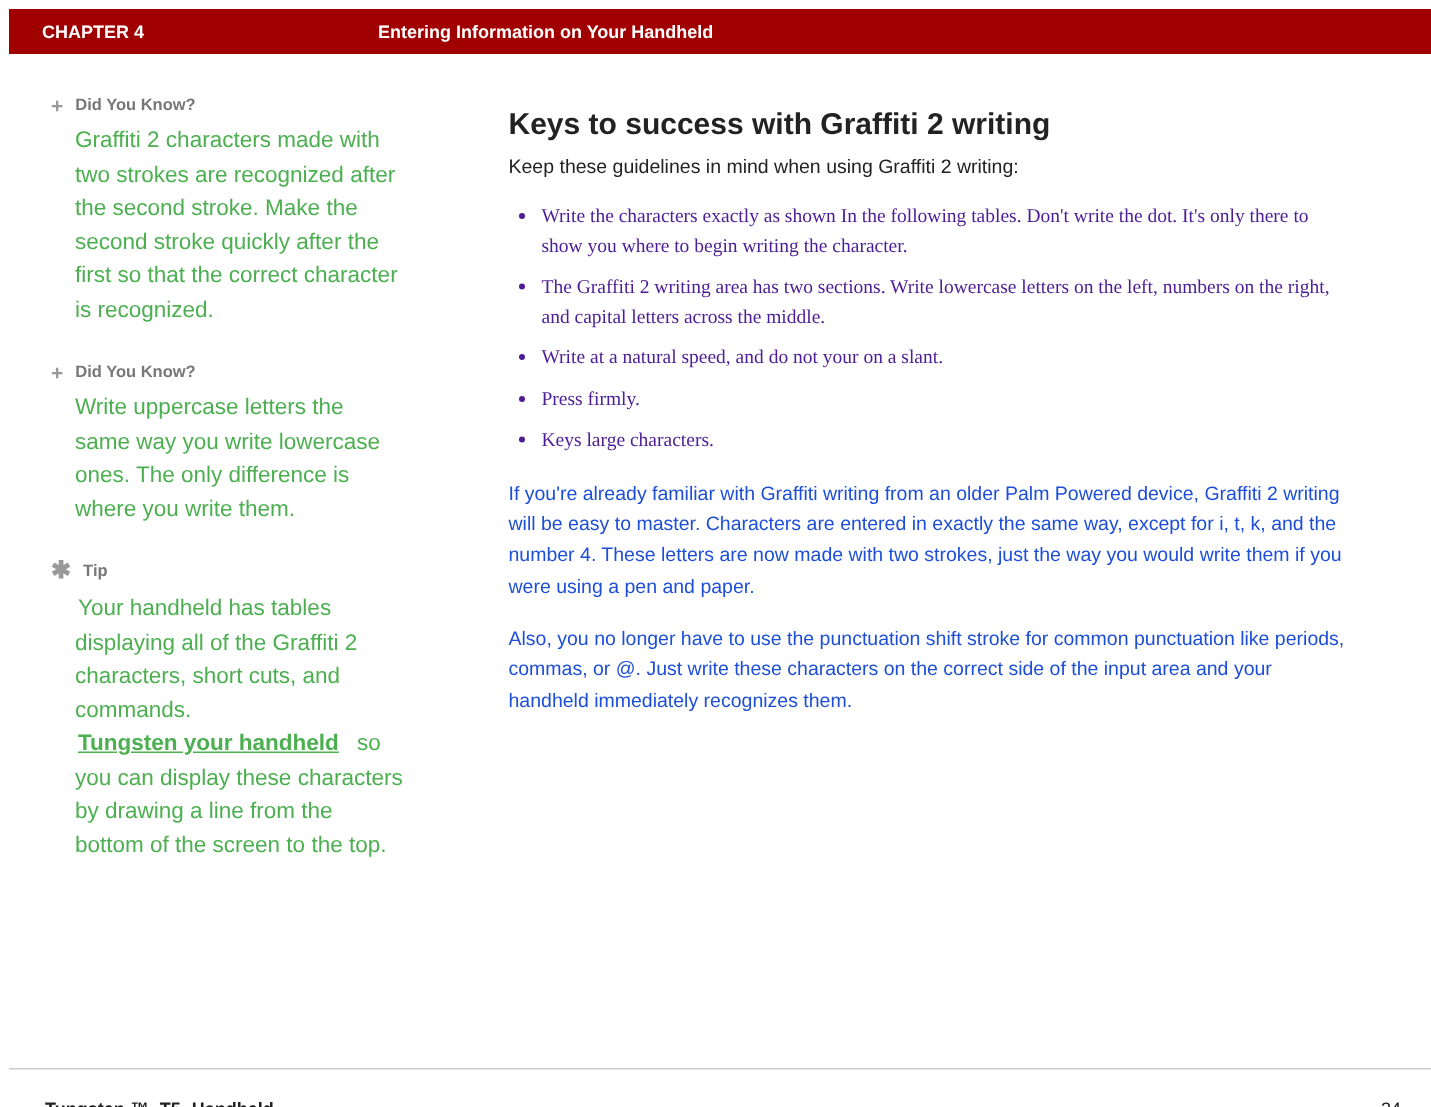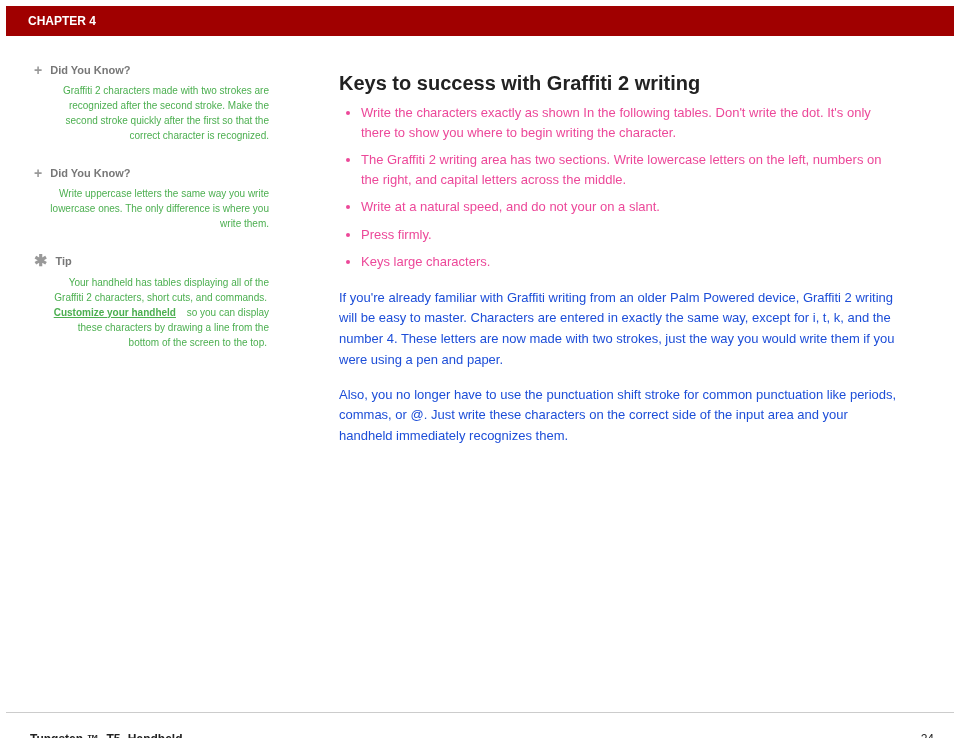--- a/index.html
+++ b/index.html
@@ -73,24 +73,23 @@
     }
 
     .sidebar-label {
       color: #777;
       font-weight: bold;
       font-size: 11px;
     }
 
     .sidebar-text {
       color: #4caf50;
-      font-size: 10px;
+      font-size: 15px;
       line-height: 1.5;
       margin-left: 20px;
-      text-align: right;
     }
 
     .sidebar-text a, .sidebar-link {
       color: #4caf50;
       font-weight: bold;
       text-decoration: underline;
       cursor: pointer;
     }
 
     
@@ -114,23 +113,24 @@
     }
 
     .bullet-list {
       list-style: disc;
       padding-left: 20px;
       margin-bottom: 16px;
     }
 
     .bullet-list li {
       font-size: 13px;
-      color: #ec4899;
+      color: #4c1d95;
       margin-bottom: 8px;
       line-height: 1.5;
+      font-family: Liberation Serif, serif;
     }
 
     .content-para {
       font-size: 13px;
       color: #1d4ed8;
       margin-bottom: 14px;
       line-height: 1.6;
     }
 
     
@@ -155,20 +155,21 @@
     .footer-right {
       font-size: 12px;
       color: #222;
     }
   </style>
 </head>
 <body>
 
 <div class="header-bar">
   <div class="header-chapter">CHAPTER 4</div>
+  <div class="header-title">Entering Information on Your Handheld</div>
 </div>
 
 <div class="main-layout">
 
   <div class="sidebar">
 
     <div class="sidebar-section">
       <div class="sidebar-icon-row">
         <span class="sidebar-icon">+</span>
         <span class="sidebar-label">Did You Know?</span>
@@ -185,30 +186,31 @@
     </div>
 
     <div class="sidebar-section">
       <div class="sidebar-icon-row">
         <span class="sidebar-icon star">✱</span>
         <span class="sidebar-label">Tip</span>
       </div>
       <div class="sidebar-text">
         <span>Your handheld has tables displaying all of the Graffiti 2 characters, short cuts, and commands.</span>
         <br>
-        <a class="sidebar-link">Customize your handheld</a>
+        <a class="sidebar-link">Tungsten your handheld</a>
         <span> </span><span>so you can display these characters by drawing a line from the bottom of the screen to the top.</span>
       </div>
     </div>
 
   </div>
 
   <div class="content">
 
     <h1 class="content-heading">Keys to success with Graffiti 2 writing</h1>
+    <p class="content-intro">Keep these guidelines in mind when using Graffiti 2 writing:</p>
 
     <ul class="bullet-list">
       <li>Write the characters exactly as shown In the following tables. Don't write the dot. It's only there to show you where to begin writing the character.</li>
       <li>The Graffiti 2 writing area has two sections. Write lowercase letters on the left, numbers on the right, and capital letters across the middle.</li>
       <li>Write at a natural speed, and do not your on a slant.</li>
       <li>Press firmly.</li>
       <li>Keys large characters.</li>
     </ul>
 
     <p class="content-para">If you're already familiar with Graffiti writing from an older Palm Powered device, Graffiti 2 writing will be easy to master. Characters are entered in exactly the same way, except for i, t, k, and the number 4. These letters are now made with two strokes, just the way you would write them if you were using a pen and paper.</p>

